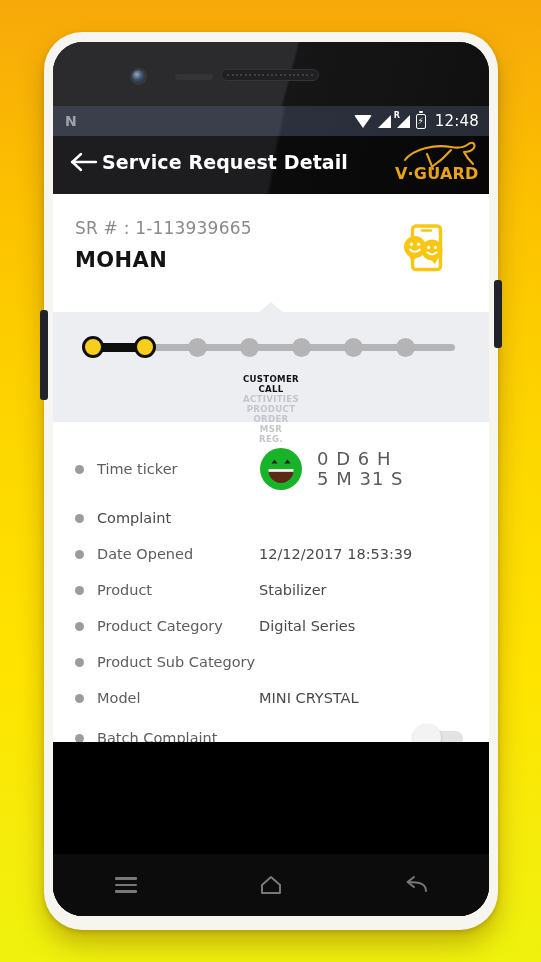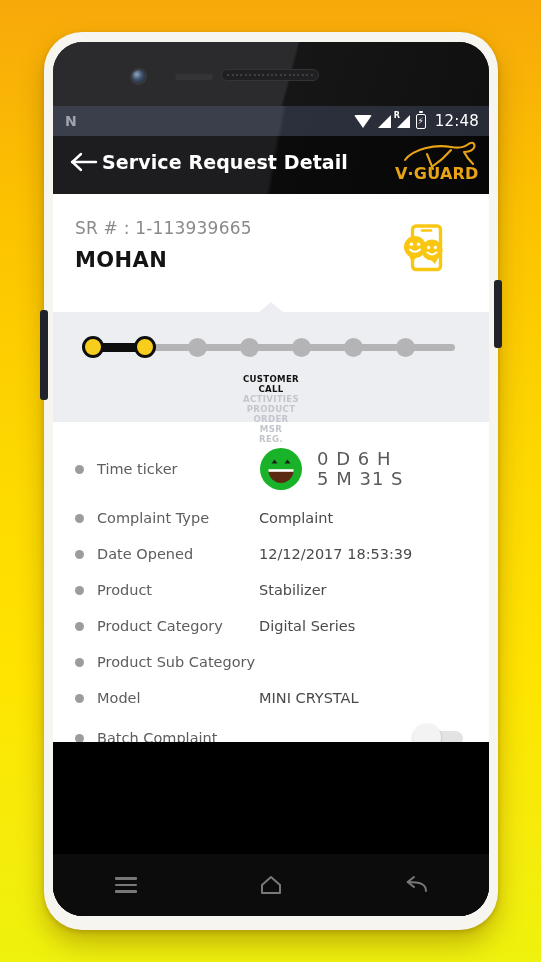--- a/index.html
+++ b/index.html
@@ -472,21 +472,20 @@
               </svg>
             </span>
             <span id="ticker-time">
               <span>0 D 6 H</span><br>
               <span>5 M 31 S</span>
             </span>
           </div>
 
           <div class="row">
             <span class="bullet"></span>
-            <span class="row-label">Complaint Type</span>
             <span class="row-value">Complaint</span>
           </div>
 
           <div class="row">
             <span class="bullet"></span>
             <span class="row-label">Date Opened</span>
             <span class="row-value">12/12/2017 18:53:39</span>
           </div>
 
           <div class="row">

